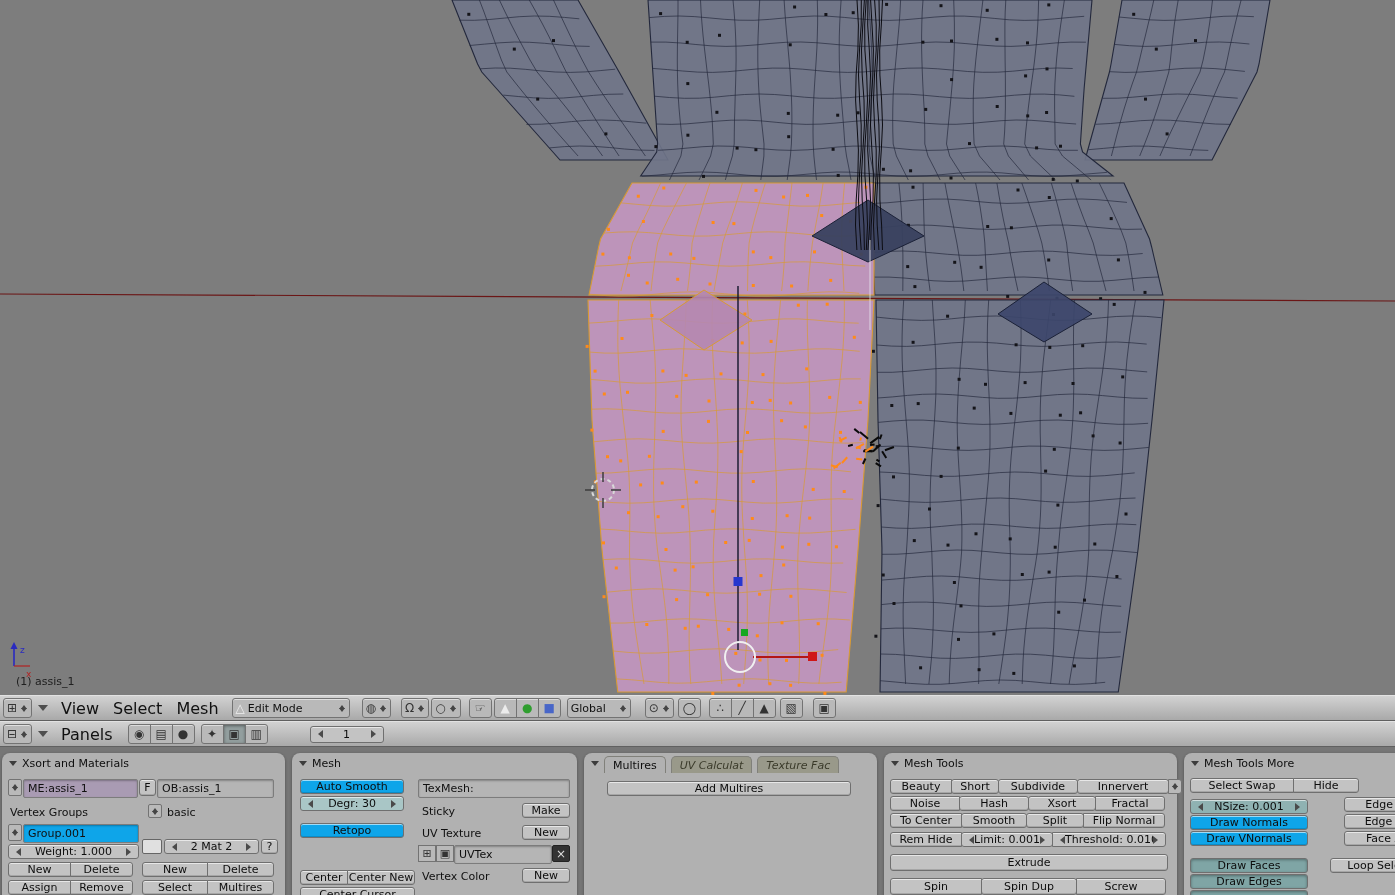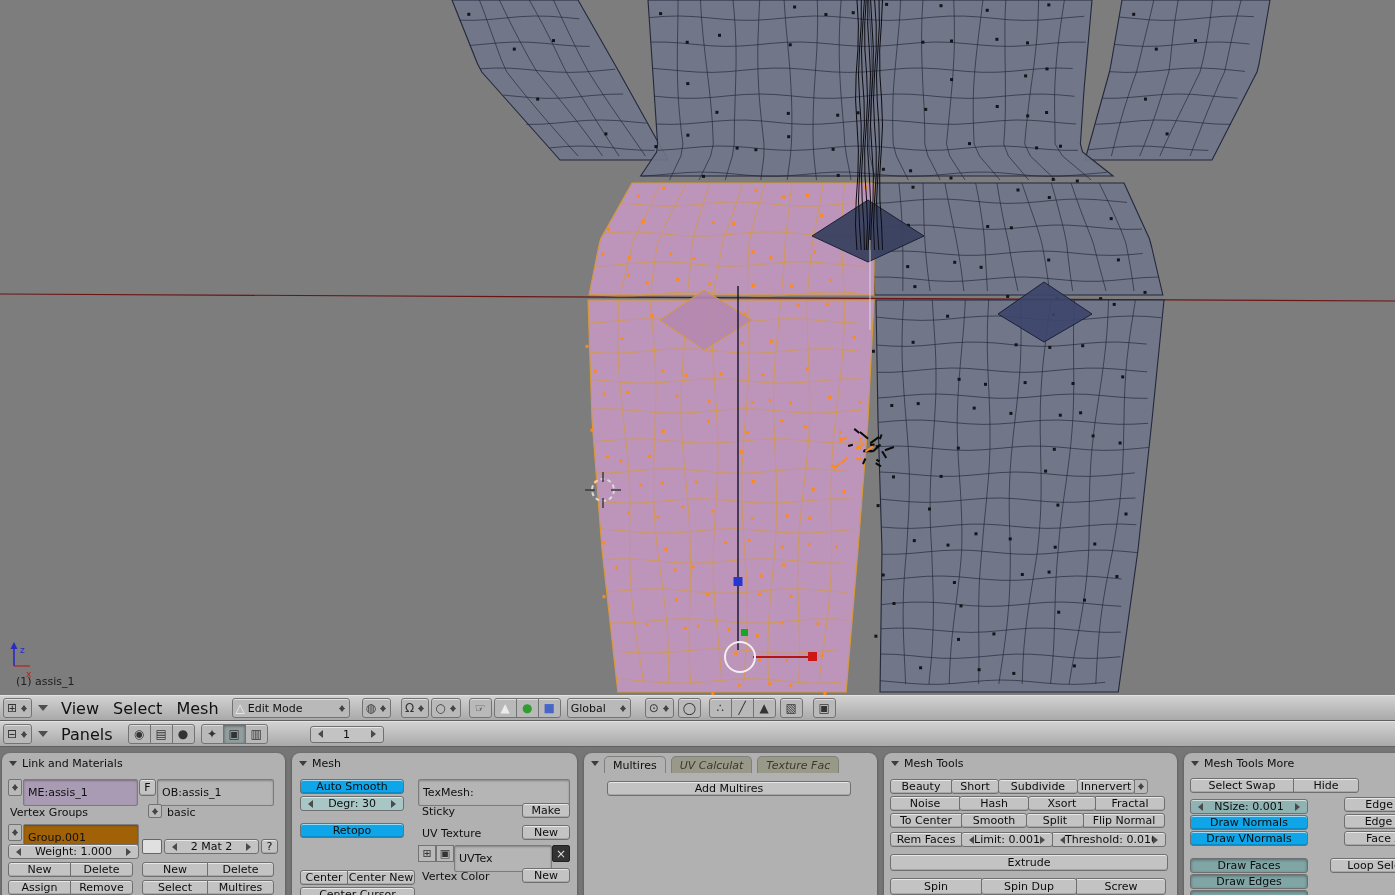--- a/index.html
+++ b/index.html
@@ -26,23 +26,23 @@
 .grp>*:last-child{border-radius:0 3px 3px 0}
 .panel{position:absolute;background:#b1b1b1;border-radius:8px;box-shadow:0 1px 3px rgba(0,0,0,.35);height:172px}
 .phead{position:absolute;left:0;top:0;height:20px;display:flex;align-items:center;padding-left:7px;gap:5px;width:100%}
 .ptri{width:0;height:0;border:4px solid transparent;border-top:5px solid #3c3c3c;margin-top:4px;display:inline-block}
 .ptitle{font-size:11px;color:#0e0e0e;white-space:nowrap}
 .abs{position:absolute}
 .lab{font-size:11px;color:#101010;white-space:nowrap}
 .btn{display:flex;align-items:center;justify-content:center;height:15px;font-size:11px;color:#0d0d0d;background:#c3c3c3;border:1px solid #6f6f6f;border-radius:3px;box-shadow:inset 0 1px 0 rgba(255,255,255,.6),inset 0 -1px 0 rgba(0,0,0,.15);white-space:nowrap;overflow:hidden;cursor:pointer;padding:0 2px}
 .t1{background:#0ea5e9}
 .on{background:#7fa5a5;box-shadow:inset 0 1px 3px rgba(0,0,0,.35)}
-.field{display:flex;align-items:center;height:27px;font-size:11px;color:#101010;background:#b5b5b5;border:1px solid #7c7c7c;border-radius:2px;box-shadow:inset 0 1px 2px rgba(0,0,0,.28);padding:0 4px;white-space:nowrap;overflow:hidden;cursor:text}
+.field{display:flex;align-items:center;height:19px;font-size:11px;color:#101010;background:#b5b5b5;border:1px solid #7c7c7c;border-radius:2px;box-shadow:inset 0 1px 2px rgba(0,0,0,.28);padding:0 4px;white-space:nowrap;overflow:hidden;cursor:text}
 .purple{background:#a99bb3}
-.gfield{background:#a16207}
+.gfield{background:#0ea5e9}
 .num{display:flex;align-items:center;justify-content:space-between;height:15px;background:#c3c3c3;border:1px solid #6f6f6f;border-radius:3px;box-shadow:inset 0 1px 0 rgba(255,255,255,.6);font-size:11px;color:#0d0d0d;padding:0 3px;cursor:pointer}
 .num .lbl{flex:1;text-align:center;white-space:nowrap;overflow:hidden}
 .arrL{width:0;height:0;border:4px solid transparent;border-right:5px solid #4a4a4a;display:inline-block}
 .arrR{width:0;height:0;border:4px solid transparent;border-left:5px solid #4a4a4a;display:inline-block}
 .stpbox{width:14px;height:17px;display:flex;align-items:center;justify-content:center;background:#b9b9b9;border:1px solid #737373;border-radius:2px;cursor:pointer}
 .swatch{width:20px;height:15px;background:#e0e0e0;border:1px solid #666;border-radius:2px;cursor:pointer}
 .xbtn{width:18px;height:17px;background:#333;color:#ddd;display:flex;align-items:center;justify-content:center;font-size:12px;border:1px solid #222;border-radius:2px;cursor:pointer}
 .uvico{width:18px;height:17px;display:flex;align-items:center;justify-content:center;background:#b9b9b9;border:1px solid #737373;font-size:11px;color:#333;cursor:pointer}
 .tab{height:17px;display:flex;align-items:center;padding:0 8px;font-size:11px;border-radius:5px 5px 0 0;background:#99998a;color:#3a3a2a;border:1px solid #80807a;border-bottom:none;font-style:italic;cursor:pointer;margin-top:3px;white-space:nowrap}
 .tab.active{background:#b1b1b1;color:#0d0d0d;font-style:normal}
@@ -578,21 +578,21 @@
       <span class="lbl">1</span>
       <i class="arrR"></i>
     </div>
   </div>
 
   <div id="barea">
 
     <div class="panel" style="left:2px;top:6px;width:283px">
       <div class="phead">
         <span class="ptri"></span>
-        <span class="ptitle">Link and Materials</span>
+        <span class="ptitle">Xsort and Materials</span>
       </div>
       <div class="abs" style="left:6px;top:26px;display:flex;gap:1px">
         <span class="stpbox">
             <span class="stp"></span>
           </span>
         <span class="field purple" style="width:115px">ME:assis_1</span>
         <span class="btn" style="width:17px;height:17px">F</span>
         <span class="field" style="width:117px">OB:assis_1</span>
       </div>
       <span class="lab abs" style="left:8px;top:53px">Vertex Groups</span>
@@ -682,39 +682,39 @@
 
     <div class="panel" style="left:884px;top:6px;width:293px">
       <div class="phead">
         <span class="ptri"></span>
         <span class="ptitle" able="false">Mesh Tools</span>
       </div>
       <div class="grp abs" style="left:6px;top:26px">
         <span class="btn" style="width:62px">Beauty</span>
         <span class="btn" style="width:48px">Short</span>
         <span class="btn" style="width:80px">Subdivide</span>
-        <span class="btn" style="width:58px">Innervert</span>
+        <span class="btn" style="width:92px">Innervert</span>
         <span class="stpbox" style="height:15px">
             <span class="stp"></span>
           </span>
       </div>
       <div class="grp abs" style="left:6px;top:43px">
         <span class="btn" style="width:70px">Noise</span>
         <span class="btn" style="width:70px">Hash</span>
         <span class="btn" style="width:68px">Xsort</span>
         <span class="btn" style="width:70px">Fractal</span>
       </div>
       <div class="grp abs" style="left:6px;top:60px">
         <span class="btn" style="width:72px">To Center</span>
         <span class="btn" style="width:66px">Smooth</span>
         <span class="btn" style="width:58px">Split</span>
         <span class="btn" style="width:82px">Flip Normal</span>
       </div>
       <div class="grp abs" style="left:6px;top:79px">
-        <span class="btn" style="width:72px">Rem Faces</span>
+        <span class="btn" style="width:72px">Rem Hide</span>
         <div class="num" style="width:92px">
           <i class="arrL"></i>
           <span class="lbl">Limit: 0.001</span>
           <i class="arrR"></i>
         </div>
         <div class="num" style="width:114px">
           <i class="arrL"></i>
           <span class="lbl">Threshold: 0.010</span>
           <i class="arrR"></i>
         </div>

